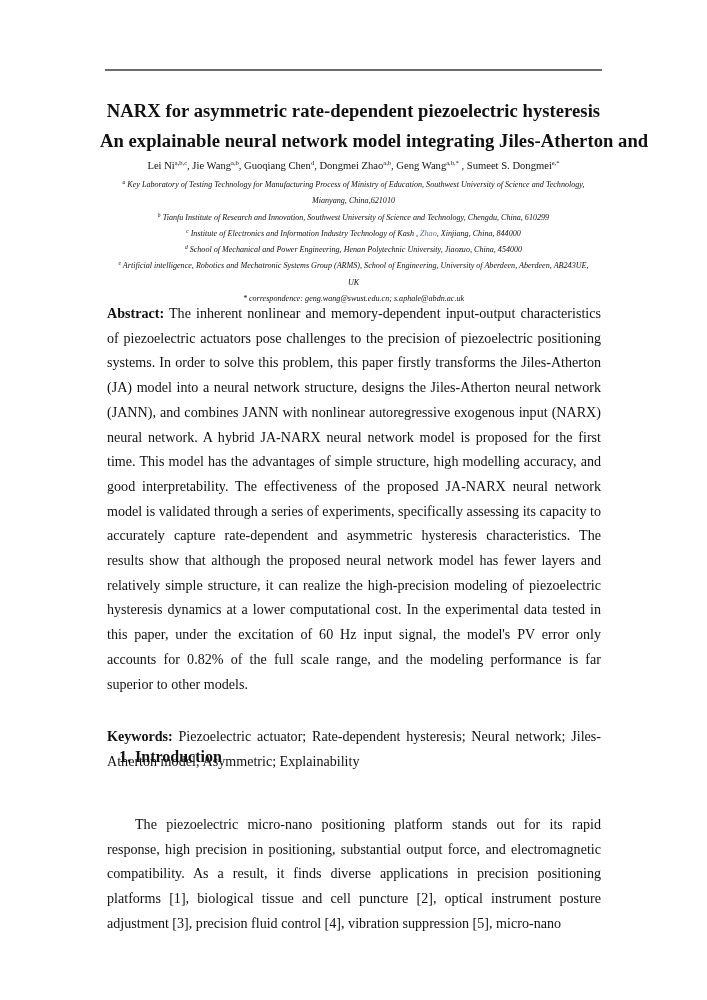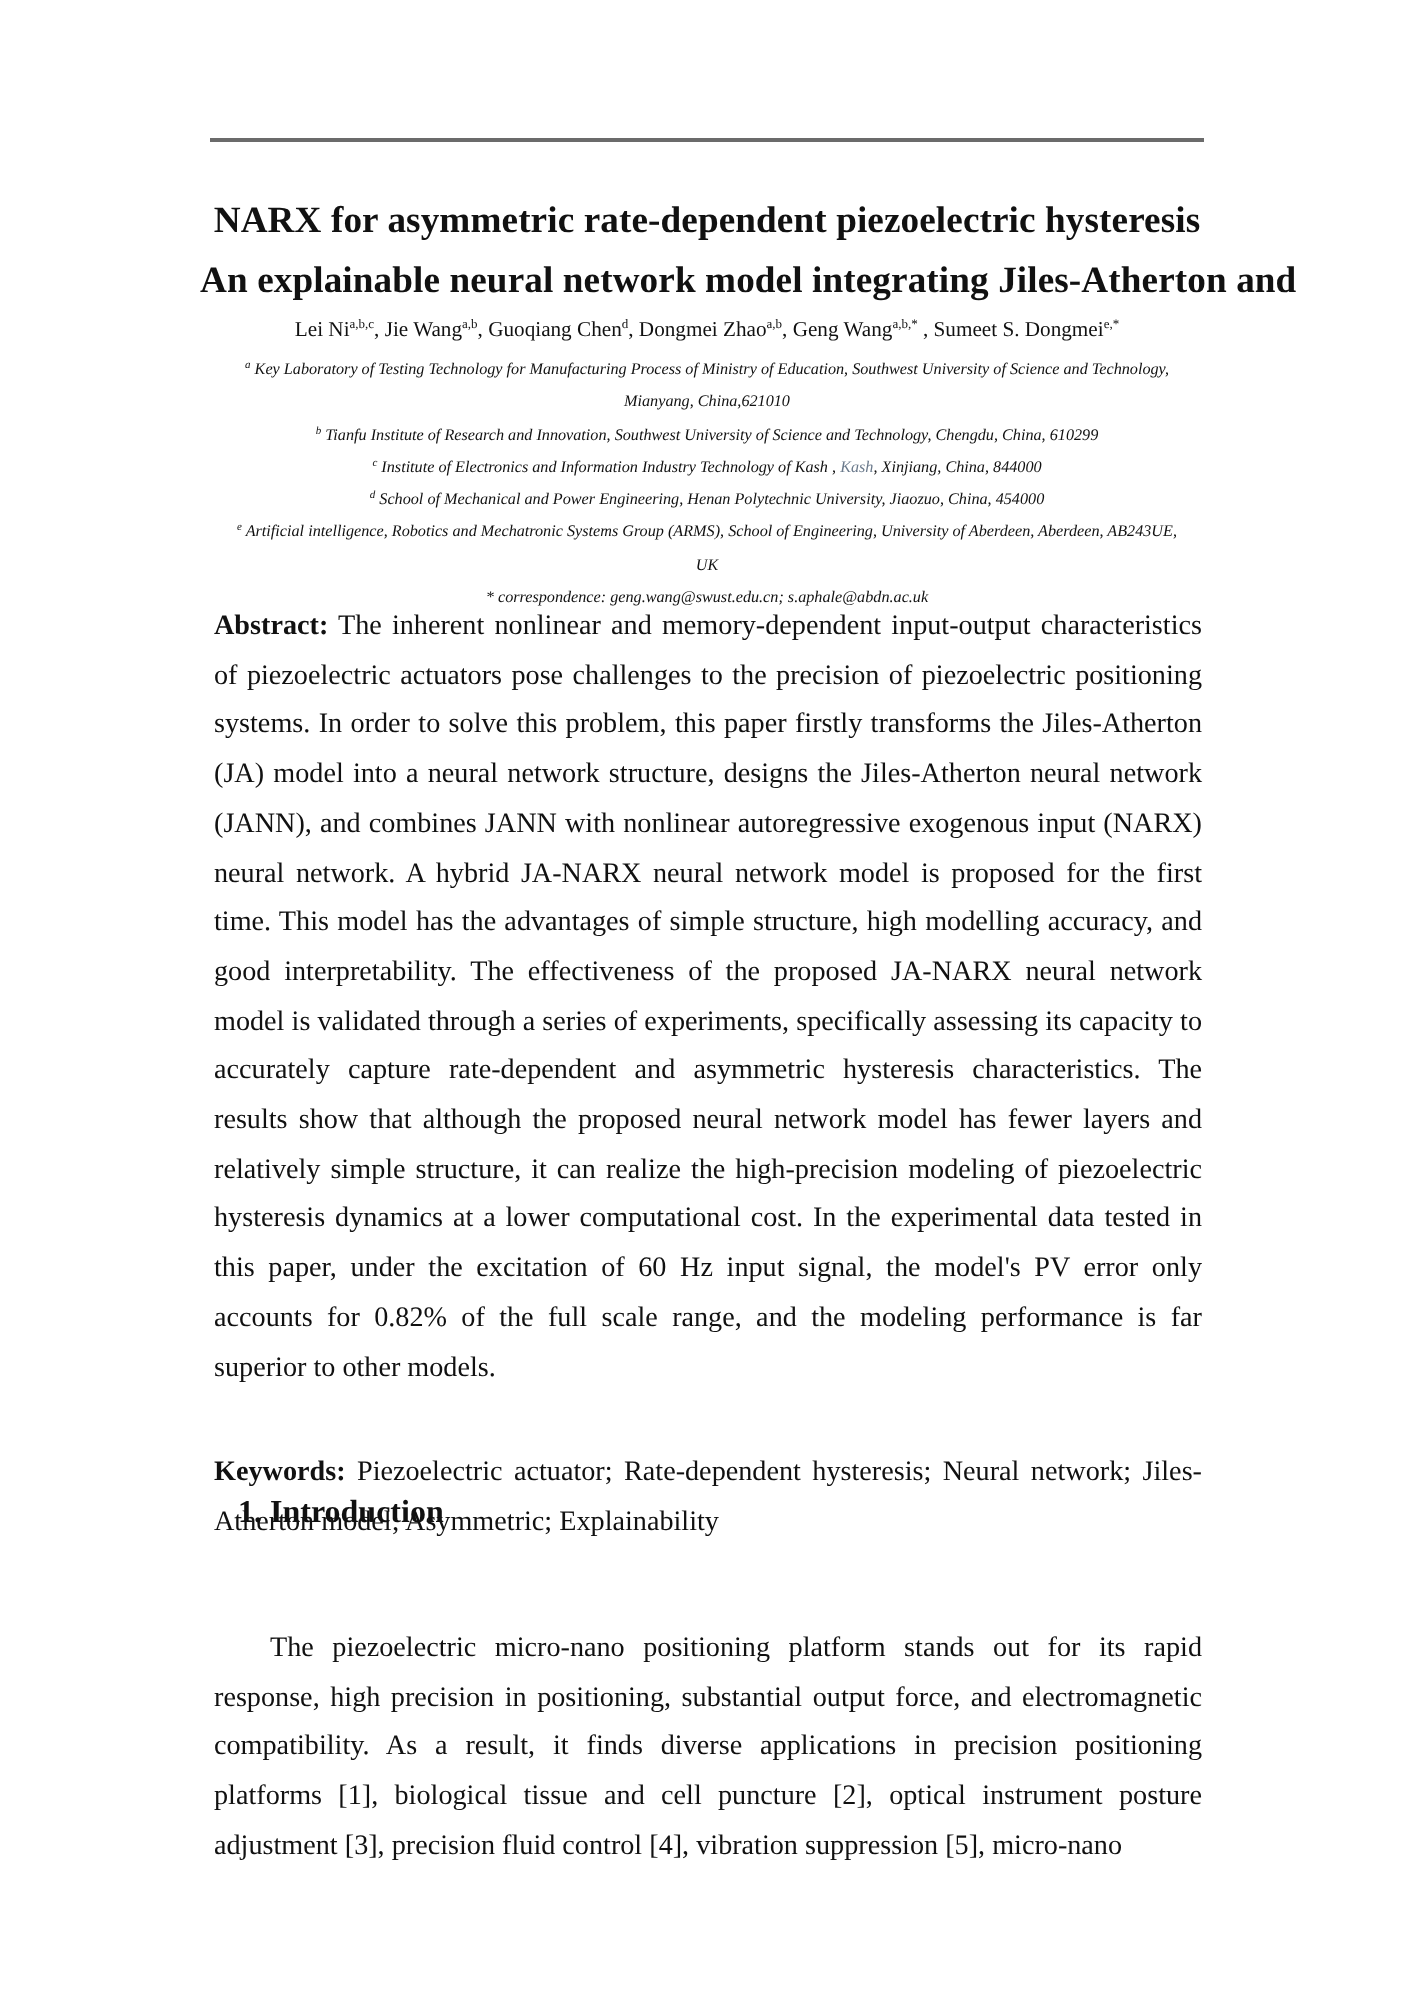--- a/index.html
+++ b/index.html
@@ -35,21 +35,21 @@
   <div>An explainable neural network model integrating Jiles-Atherton and</div>
 </div>
 
 <div class="authors">
   <span><span>Lei Ni</span><sup>a,b,c</sup><span>, </span></span><span><span>Jie Wang</span><sup>a,b</sup><span>, </span></span><span><span>Guoqiang Chen</span><sup>d</sup><span>, </span></span><span><span>Dongmei Zhao</span><sup>a,b</sup><span>, </span></span><span><span>Geng Wang</span><sup>a,b,*</sup><span> , </span></span><span><span>Sumeet S. Dongmei</span><sup>e,*</sup><span></span></span>
 </div>
 
 <div class="affils">
   <div><sup>a</sup> <span>Key Laboratory of Testing Technology for Manufacturing Process of Ministry of Education, Southwest University of Science and Technology, Mianyang, China,621010</span></div>
   <div><sup>b</sup> <span>Tianfu Institute of Research and Innovation, Southwest University of Science and Technology, Chengdu, China, 610299</span></div>
-  <div><sup>c</sup> <span>Institute of Electronics and Information Industry Technology of Kash , </span><span class="grey">Kash</span><span>, Xinjiang, China, 844000</span></div>
+  <div><sup>c</sup> <span>Institute of Electronics and Information Industry Technology of Kash , </span><span class="grey">Zhao</span><span>, Xinjiang, China, 844000</span></div>
   <div><sup>d</sup> <span>School of Mechanical and Power Engineering, Henan Polytechnic University, Jiaozuo, China, 454000</span></div>
   <div><sup>e</sup> <span>Artificial intelligence, Robotics and Mechatronic Systems Group (ARMS), School of Engineering, University of Aberdeen, Aberdeen, AB243UE, UK</span></div>
   <div class="corr">* correspondence: geng.wang@swust.edu.cn; s.aphale@abdn.ac.uk</div>
 </div>
 
 <div class="body-text abstract">
   <b>Abstract:</b><span> The inherent nonlinear and memory-dependent input-output characteristics of piezoelectric actuators pose challenges to the precision of piezoelectric positioning systems. In order to solve this problem, this paper firstly transforms the Jiles-Atherton (JA) model into a neural network structure, designs the Jiles-Atherton neural network (JANN), and combines JANN with nonlinear autoregressive exogenous input (NARX) neural network. A hybrid JA-NARX neural network model is proposed for the first time. This model has the advantages of simple structure, high modelling accuracy, and good interpretability. The effectiveness of the proposed JA-NARX neural network model is validated through a series of experiments, specifically assessing its capacity to accurately capture rate-dependent and asymmetric hysteresis characteristics. The results show that although the proposed neural network model has fewer layers and relatively simple structure, it can realize the high-precision modeling of piezoelectric hysteresis dynamics at a lower computational cost. In the experimental data tested in this paper, under the excitation of 60 Hz input signal, the model's PV error only accounts for 0.82% of the full scale range, and the modeling performance is far superior to other models.</span>
 </div>
 
 <div class="body-text keywords">

